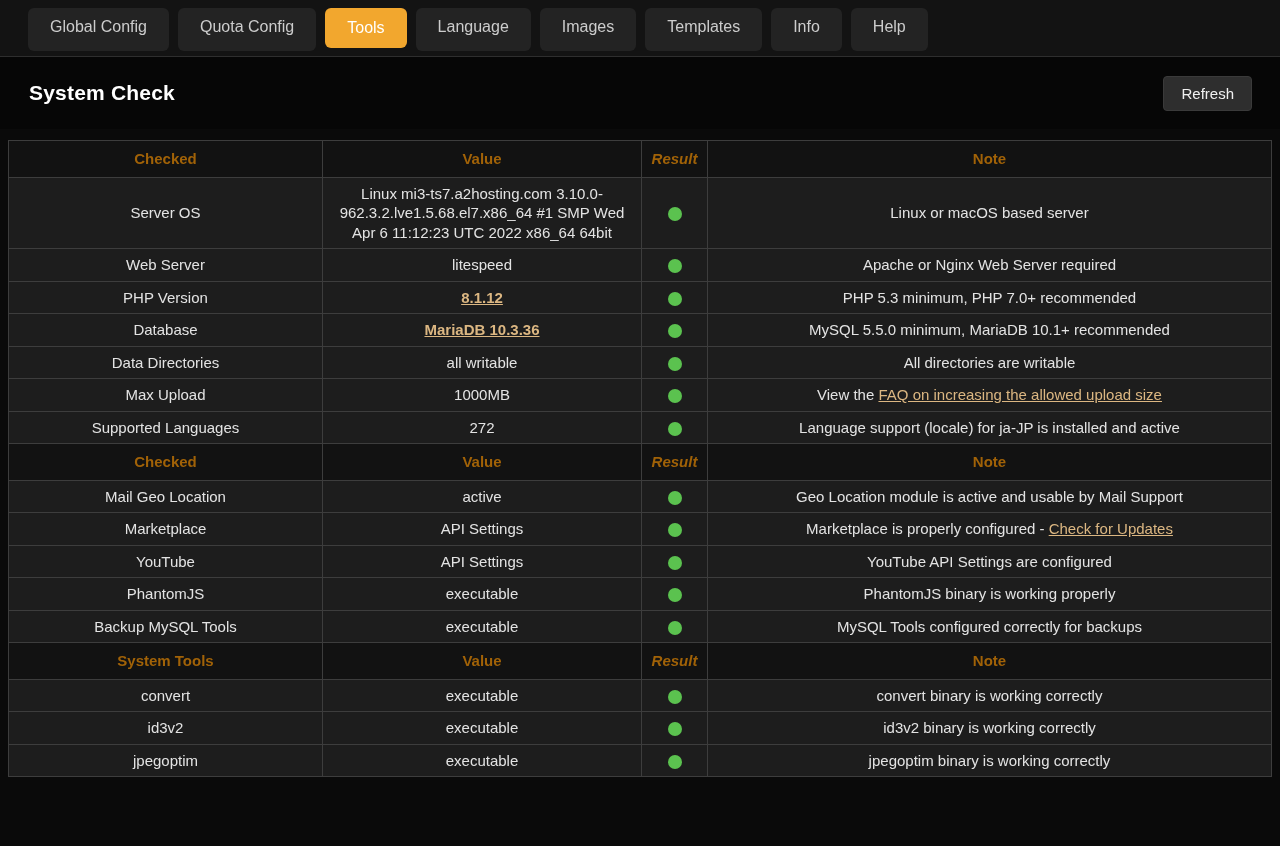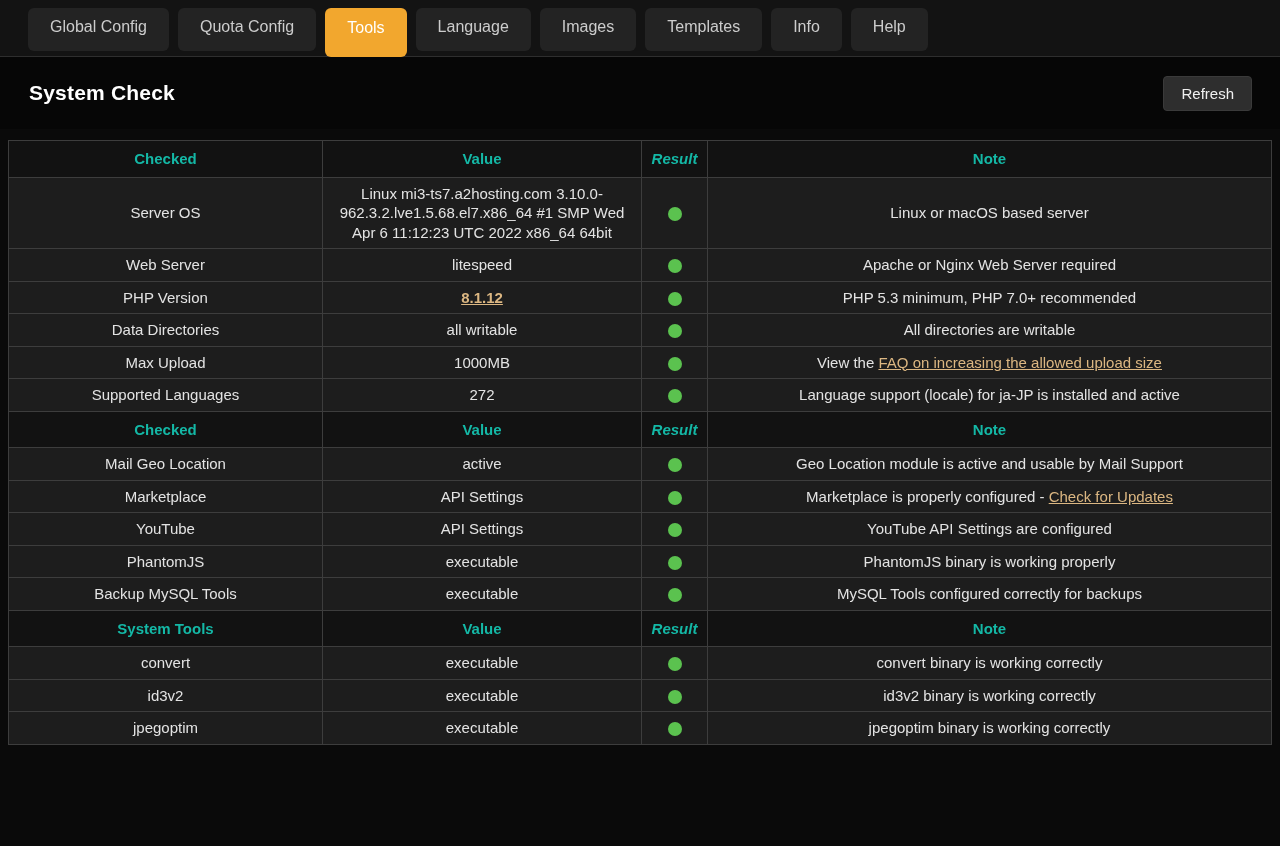--- a/index.html
+++ b/index.html
@@ -28,21 +28,21 @@
     border-radius: 6px;
     margin-right: 9px;
     height: 43px;
     cursor: pointer;
     white-space: nowrap;
     text-align: right;
   }
   .tab.active {
     background: #f2a72e;
     color: #ffffff;
-    height: 49px;
+    height: 40px;
     padding-top: 11px;
   }
 
   
   .toolbar {
     height: 72px;
     background: #060606;
     display: flex;
     align-items: center;
     justify-content: space-between;
@@ -77,21 +77,21 @@
     border: 1px solid #3d3d3d;
     background: #1d1d1d;
     text-align: center;
     vertical-align: middle;
     padding: 6px 8px;
     color: #e3e3e3;
     line-height: 1.3;
   }
   tr.hdr td {
     background: #121212;
-    color: #14b8a6;
+    color: #a16207;
     font-weight: bold;
     padding: 8px 8px;
   }
   td.col-checked { width: 314px; color: #d9d9d9; }
   td.col-value   { width: 319px; }
   td.col-result  { width: 66px; font-style: italic; }
   td.col-note    { text-align: left; padding-left: 10px; }
 
   .dot {
     display: inline-block;
@@ -152,20 +152,26 @@
           <td class="col-result"><span class="dot"></span></td>
           <td class="col-note">Apache or Nginx Web Server required</td>
         </tr>
         <tr>
           <td class="col-checked">PHP Version</td>
           <td class="col-value"><a class="val-link">8.1.12</a></td>
           <td class="col-result"><span class="dot"></span></td>
           <td class="col-note">PHP 5.3 minimum, PHP 7.0+ recommended</td>
         </tr>
         <tr>
+          <td class="col-checked">Database</td>
+          <td class="col-value"><a class="val-link">MariaDB 10.3.36</a></td>
+          <td class="col-result"><span class="dot"></span></td>
+          <td class="col-note">MySQL 5.5.0 minimum, MariaDB 10.1+ recommended</td>
+        </tr>
+        <tr>
           <td class="col-checked">Data Directories</td>
           <td class="col-value">all writable</td>
           <td class="col-result"><span class="dot"></span></td>
           <td class="col-note">All directories are writable</td>
         </tr>
         <tr>
           <td class="col-checked">Max Upload</td>
           <td class="col-value">1000MB</td>
           <td class="col-result"><span class="dot"></span></td>
           <td class="col-note">View the <a class="note-link">FAQ on increasing the allowed upload size</a></td>

